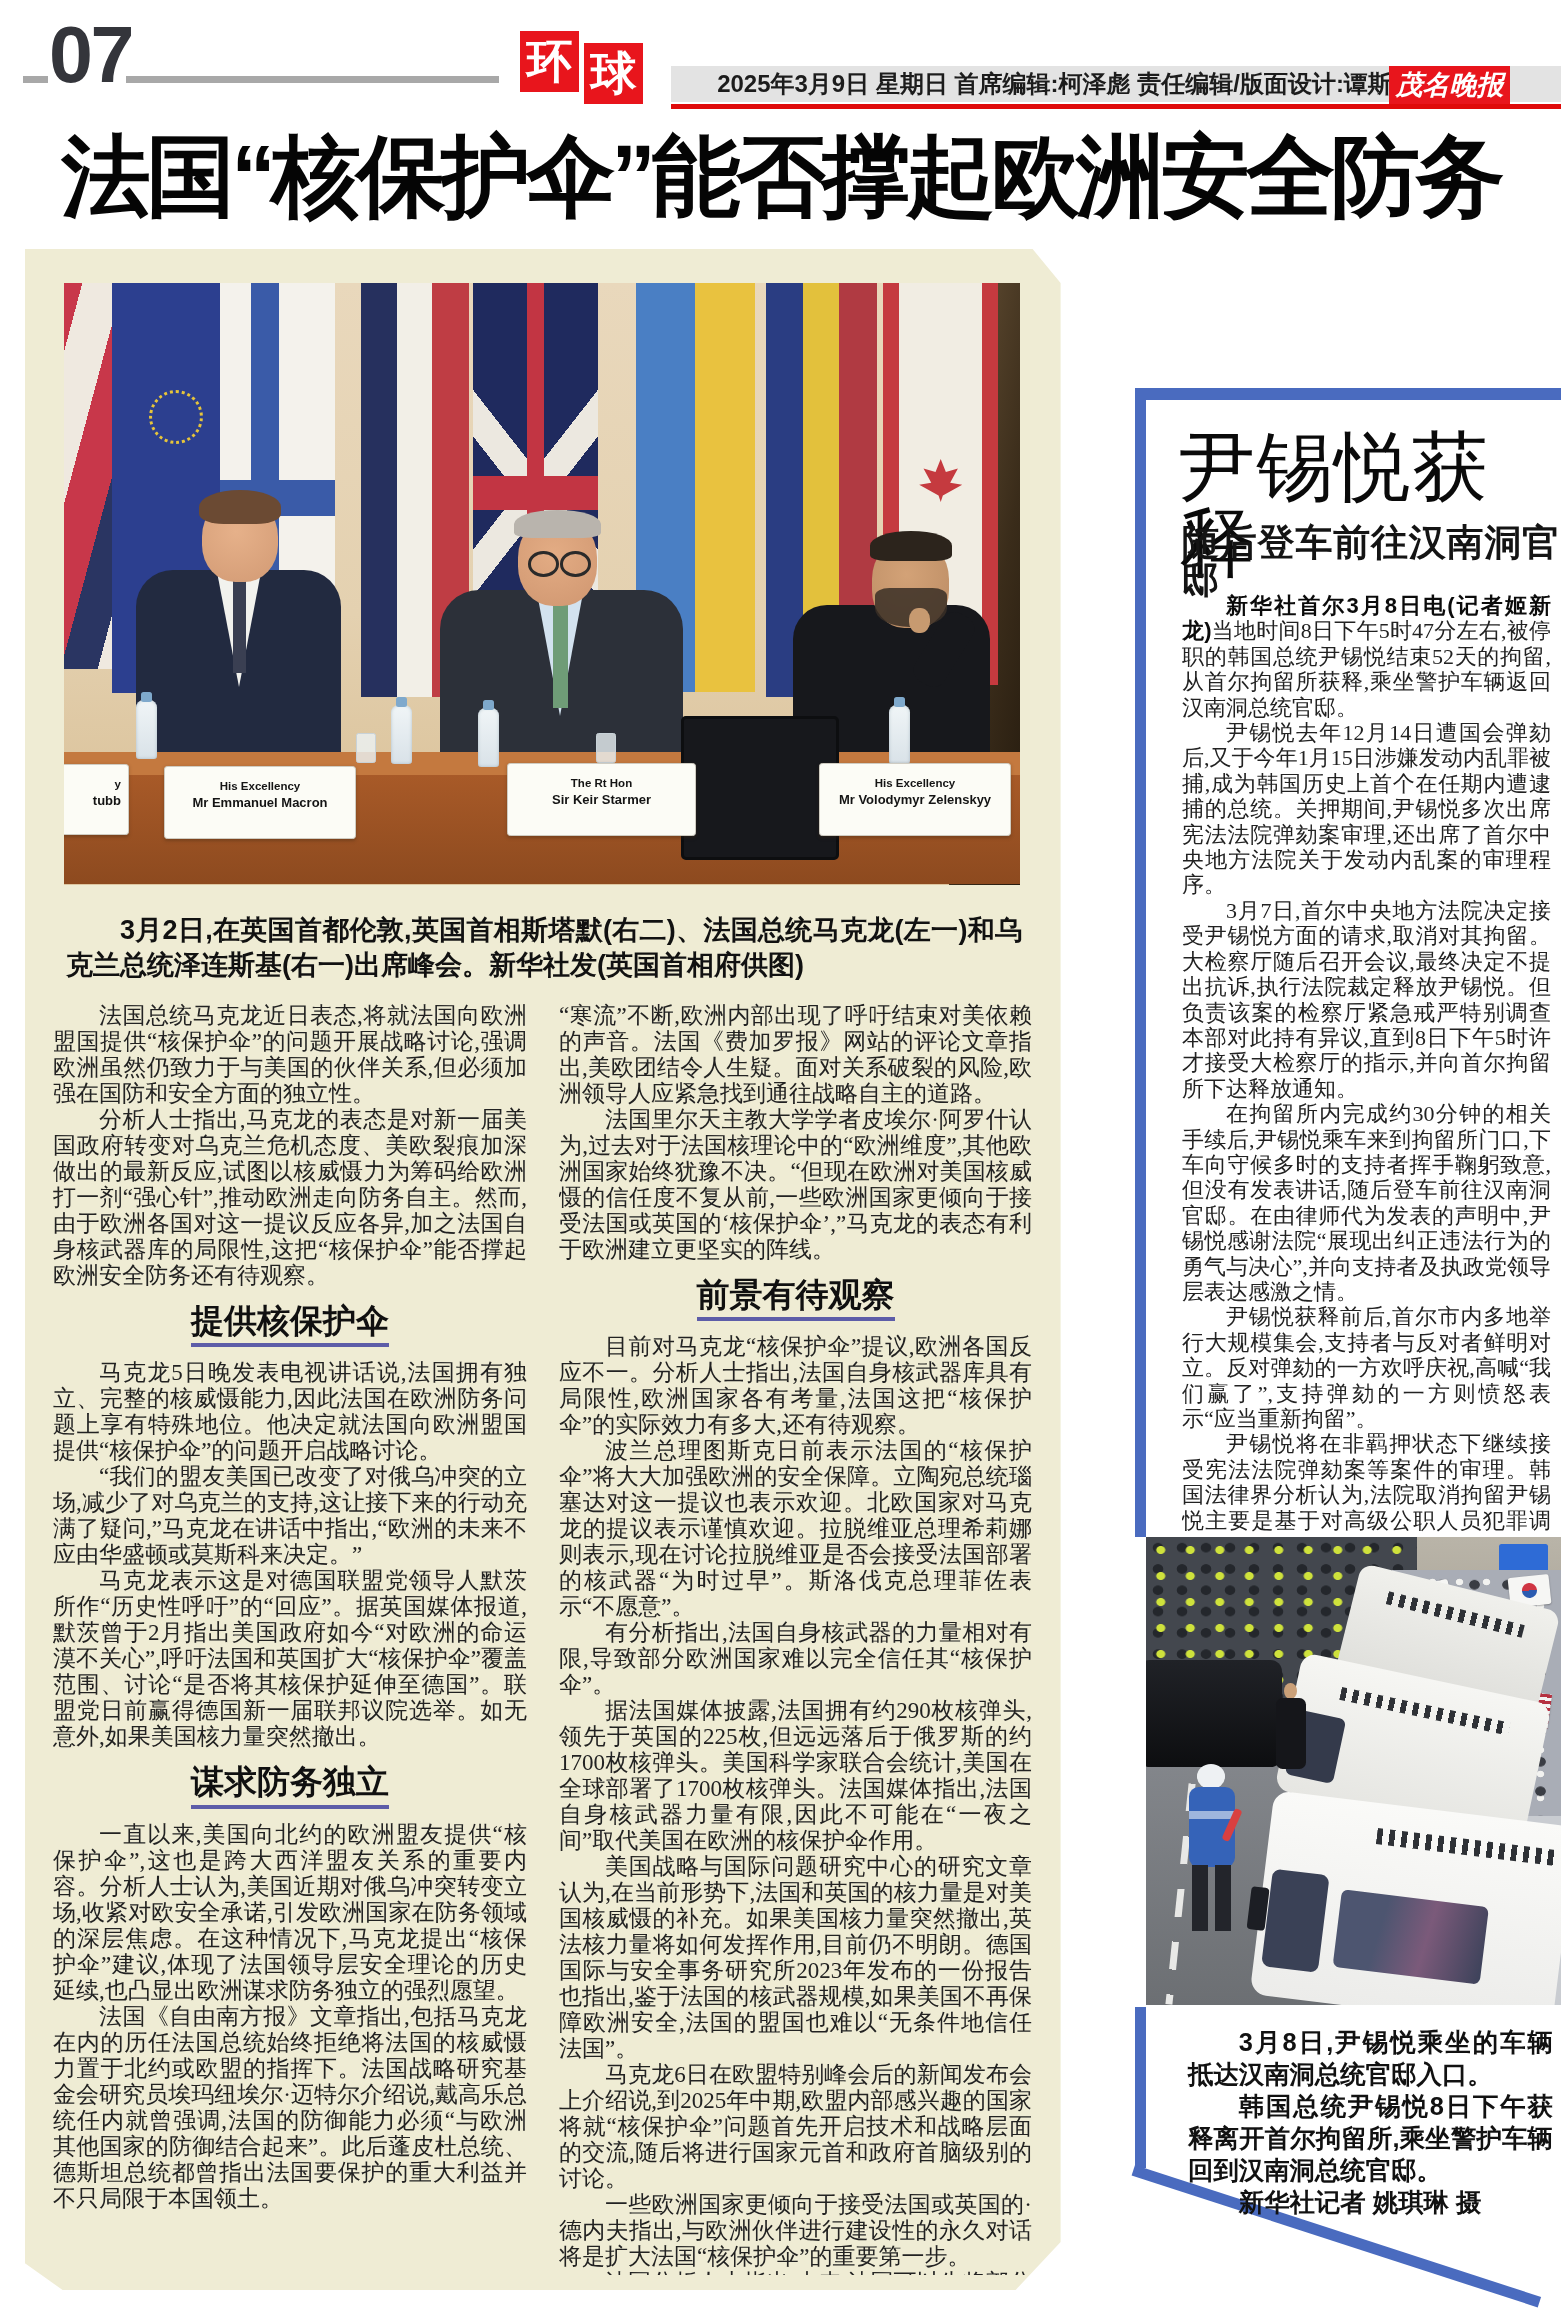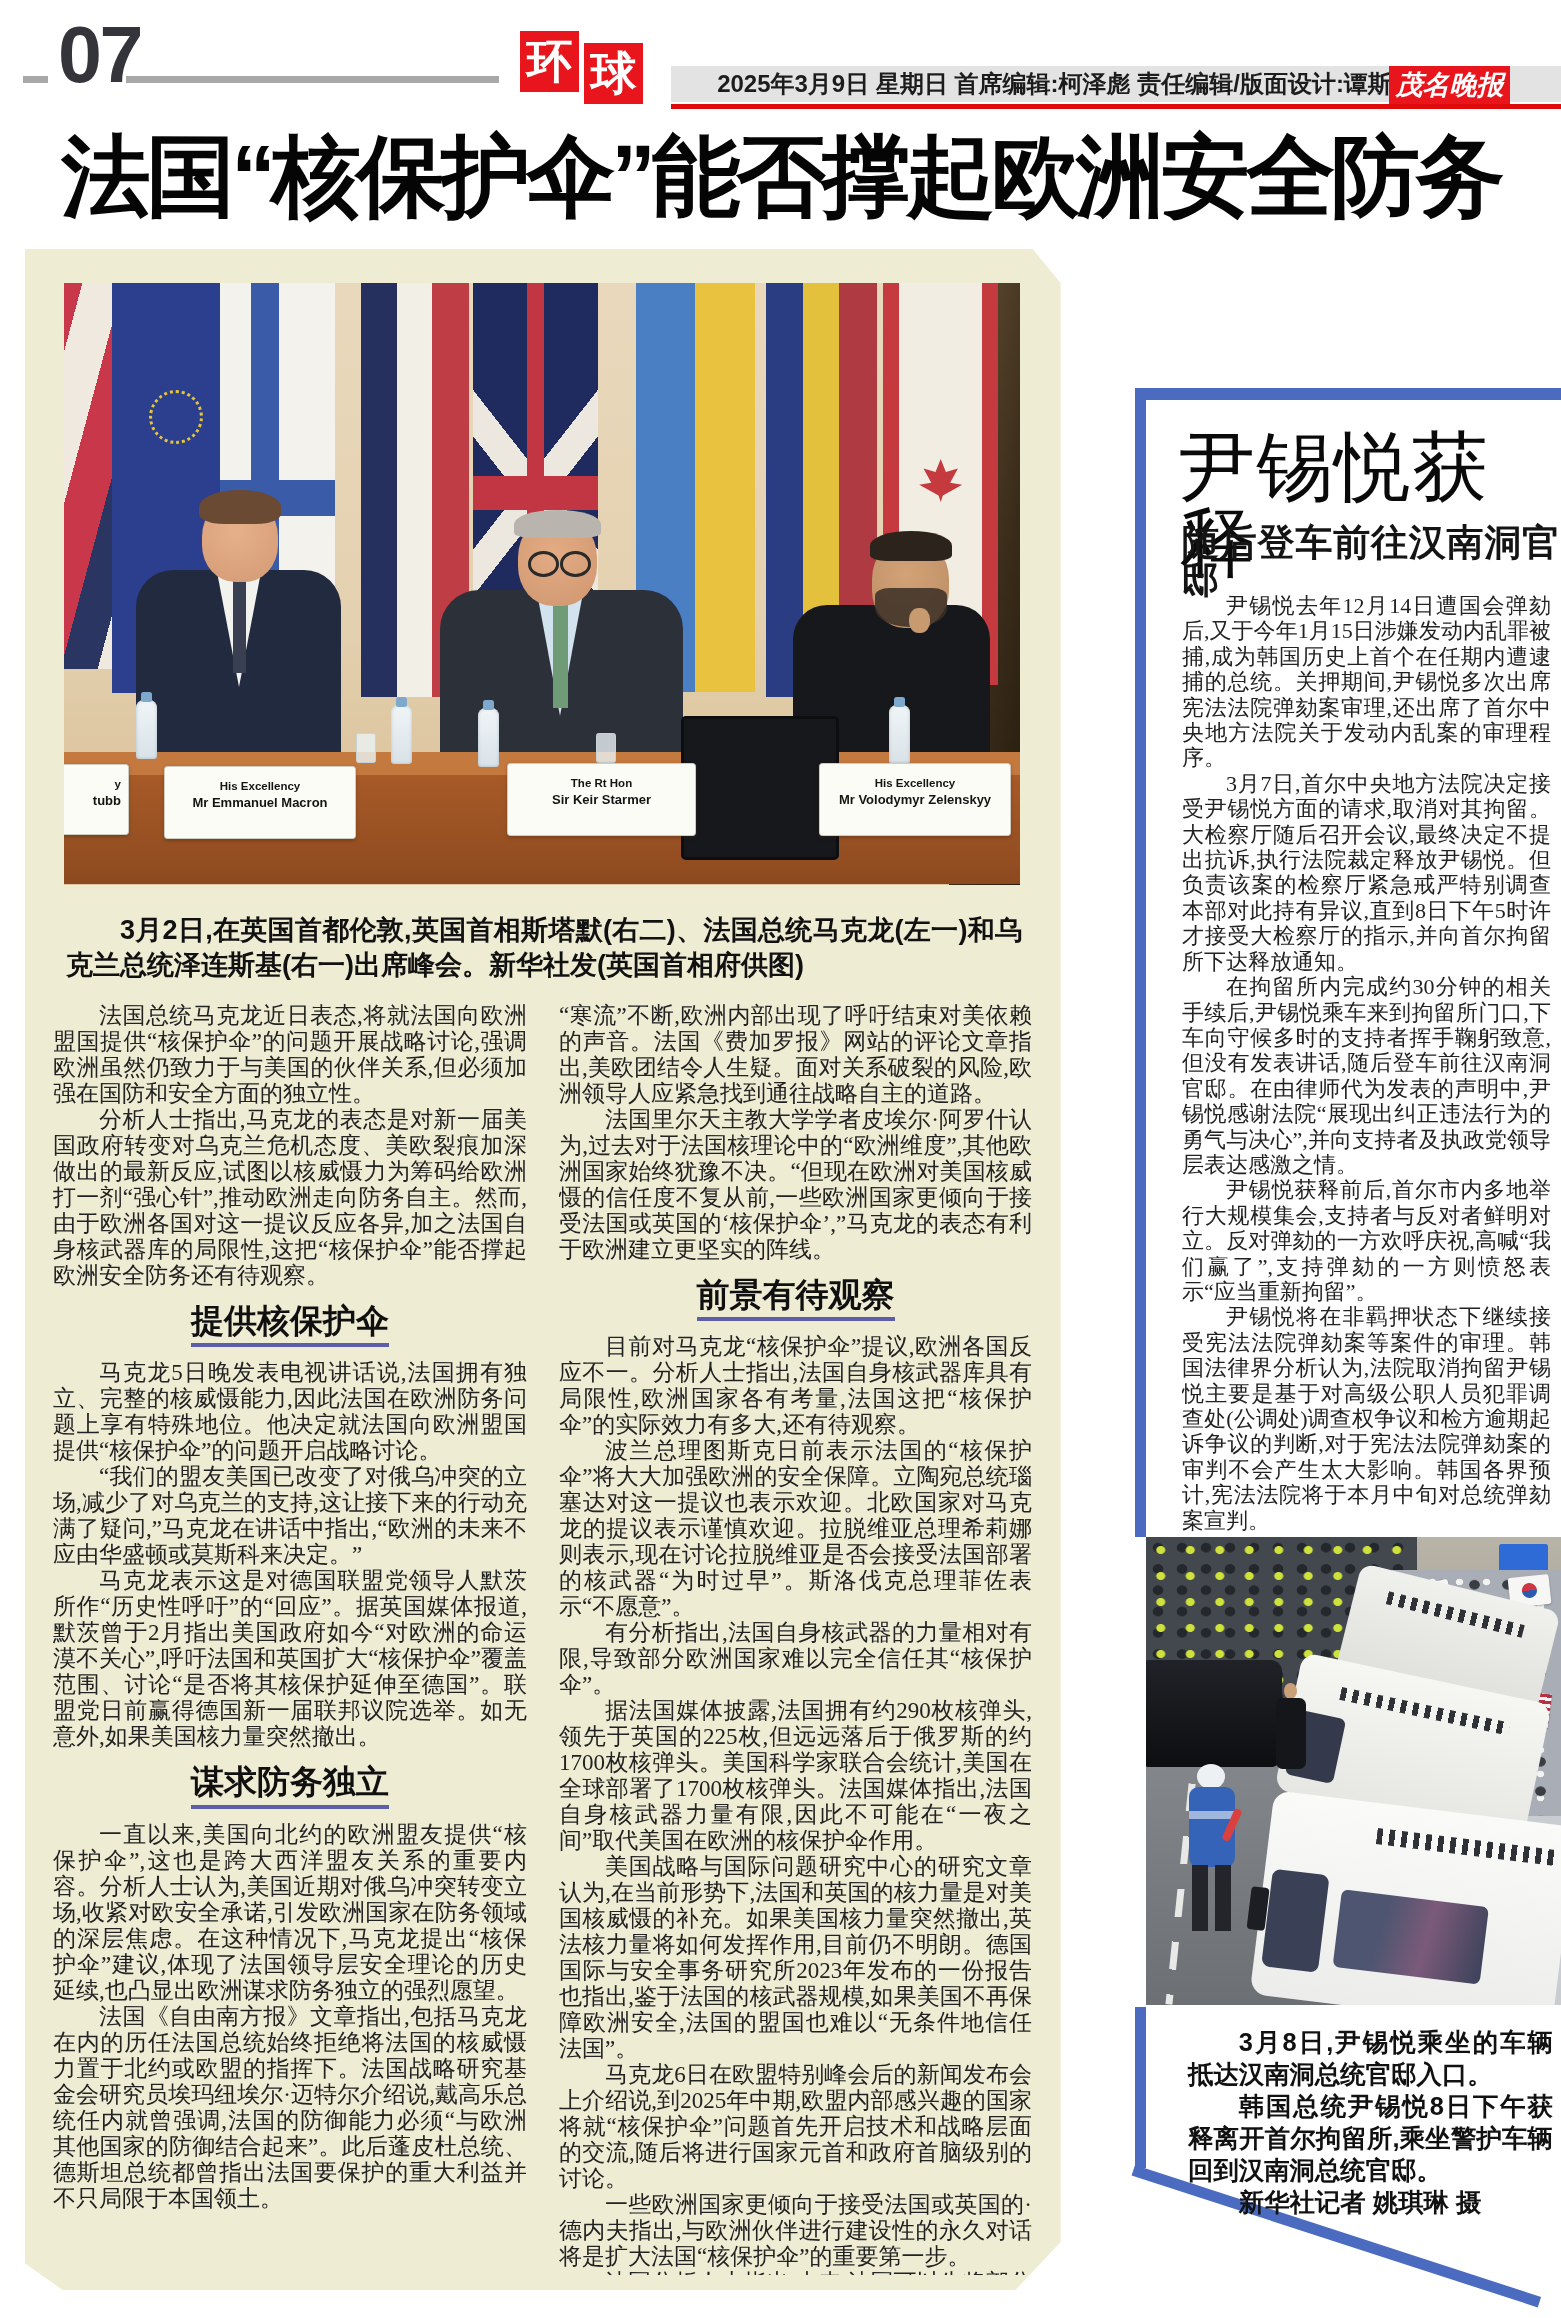--- a/index.html
+++ b/index.html
@@ -67,21 +67,21 @@
   .kflag:before{content:"";position:absolute;left:50%;top:50%;width:14.8px;height:14.8px;margin:-7.4px 0 0 -7.4px;
         border-radius:50%;background:linear-gradient(#cf3543 50%,#2b5bb0 50%);}
   .busvents{position:absolute;height:13px;background:repeating-linear-gradient(90deg,#2e3136 0 5.7px,transparent 5.7px 12.3px);}
 </style>
 </head>
 <body>
 
 <div class="page">
 
   <div class="abs grayline" style="left:23px;top:76px;width:24.6px;height:7.4px;"></div>
-  <div class="abs pagenum" style="left:58px;top:14.8px;">07</div>
+  <div class="abs pagenum" style="left:49px;top:14.8px;">07</div>
   <div class="abs grayline" style="left:126px;top:76px;width:373px;height:7.4px;"></div>
   <div class="abs secbox" style="left:520px;top:31px;width:59px;height:61px;font-size:46px;line-height:62px;">环</div>
   <div class="abs secbox" style="left:584px;top:43px;width:59px;height:61px;font-size:46px;line-height:62px;">球</div>
   <div class="abs graybar" style="left:671px;top:66px;width:891px;height:36px;"></div>
   <div class="abs dateline" style="left:689px;top:66px;width:755px;">2025年3月9日 星期日 首席编辑:柯泽彪 责任编辑/版面设计:谭斯惠</div>
   <div class="abs masthead" style="left:1389px;top:66px;width:121px;height:38px;">茂名晚报</div>
   <div class="abs redline" style="left:671px;top:104px;width:891px;height:4.9px;"></div>
 
   <div class="abs headline" style="left:0px;top:123px;width:1562px;">法国“核保护伞”能否撑起欧洲安全防务</div>
 
@@ -201,20 +201,21 @@
 
   <div class="abs blue" style="left:1135px;top:388px;width:427px;height:11.5px;"></div>
   <div class="abs blue" style="left:1135px;top:388px;width:10.7px;height:1149px;"></div>
   <div class="abs blue" style="left:1135px;top:2007px;width:10.7px;height:161px;"></div>
   <div class="abs blue" style="left:1135px;top:2165px;width:427px;height:10.7px;transform:rotate(18deg);transform-origin:left top;"></div>
 
   <div class="abs side-title" style="left:1179px;top:429px;">尹锡悦获释</div>
   <div class="abs side-sub" style="left:1182px;top:524px;">随后登车前往汉南洞官邸</div>
 
   <div class="abs side-body" style="left:1182px;top:593px;width:369px;height:940px;">
+    <p><b>新华社首尔3月8日电(记者姬新龙)</b><span>当地时间8日下午5时47分左右,被停职的韩国总统尹锡悦结束52天的拘留,从首尔拘留所获释,乘坐警护车辆返回汉南洞总统官邸。</span></p>
     <p>尹锡悦去年12月14日遭国会弹劾后,又于今年1月15日涉嫌发动内乱罪被捕,成为韩国历史上首个在任期内遭逮捕的总统。关押期间,尹锡悦多次出席宪法法院弹劾案审理,还出席了首尔中央地方法院关于发动内乱案的审理程序。</p>
     <p>3月7日,首尔中央地方法院决定接受尹锡悦方面的请求,取消对其拘留。大检察厅随后召开会议,最终决定不提出抗诉,执行法院裁定释放尹锡悦。但负责该案的检察厅紧急戒严特别调查本部对此持有异议,直到8日下午5时许才接受大检察厅的指示,并向首尔拘留所下达释放通知。</p>
     <p>在拘留所内完成约30分钟的相关手续后,尹锡悦乘车来到拘留所门口,下车向守候多时的支持者挥手鞠躬致意,但没有发表讲话,随后登车前往汉南洞官邸。在由律师代为发表的声明中,尹锡悦感谢法院“展现出纠正违法行为的勇气与决心”,并向支持者及执政党领导层表达感激之情。</p>
     <p>尹锡悦获释前后,首尔市内多地举行大规模集会,支持者与反对者鲜明对立。反对弹劾的一方欢呼庆祝,高喊“我们赢了”,支持弹劾的一方则愤怒表示“应当重新拘留”。</p>
     <p>尹锡悦将在非羁押状态下继续接受宪法法院弹劾案等案件的审理。韩国法律界分析认为,法院取消拘留尹锡悦主要是基于对高级公职人员犯罪调查处(公调处)调查权争议和检方逾期起诉争议的判断,对于宪法法院弹劾案的审判不会产生太大影响。韩国各界预计,宪法法院将于本月中旬对总统弹劾案宣判。</p>
   </div>
 
   <div class="abs sidephoto" style="left:1146px;top:1537px;width:416px;height:468px;">
 
     <div class="abs" style="left:246px;top:0;width:170px;height:123px;background:linear-gradient(#b9b4a8,#a8a296);"></div>

